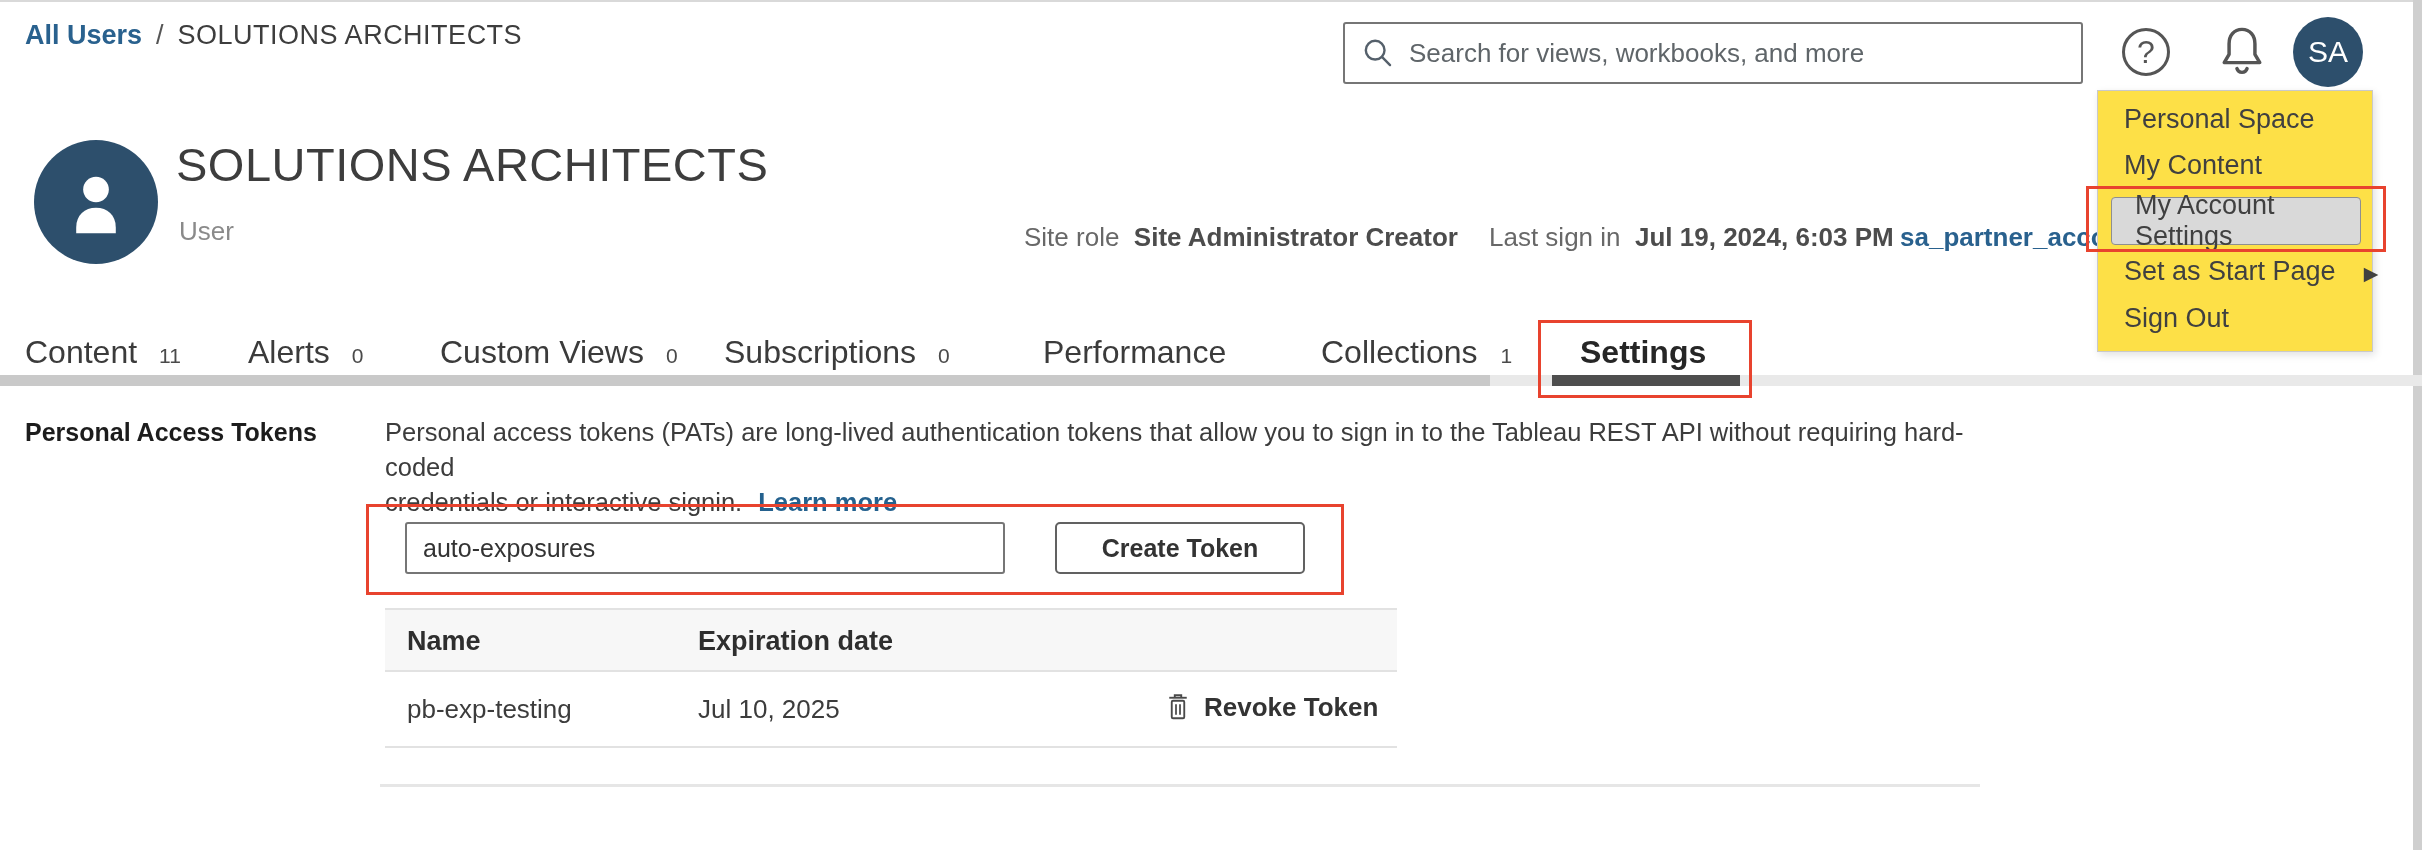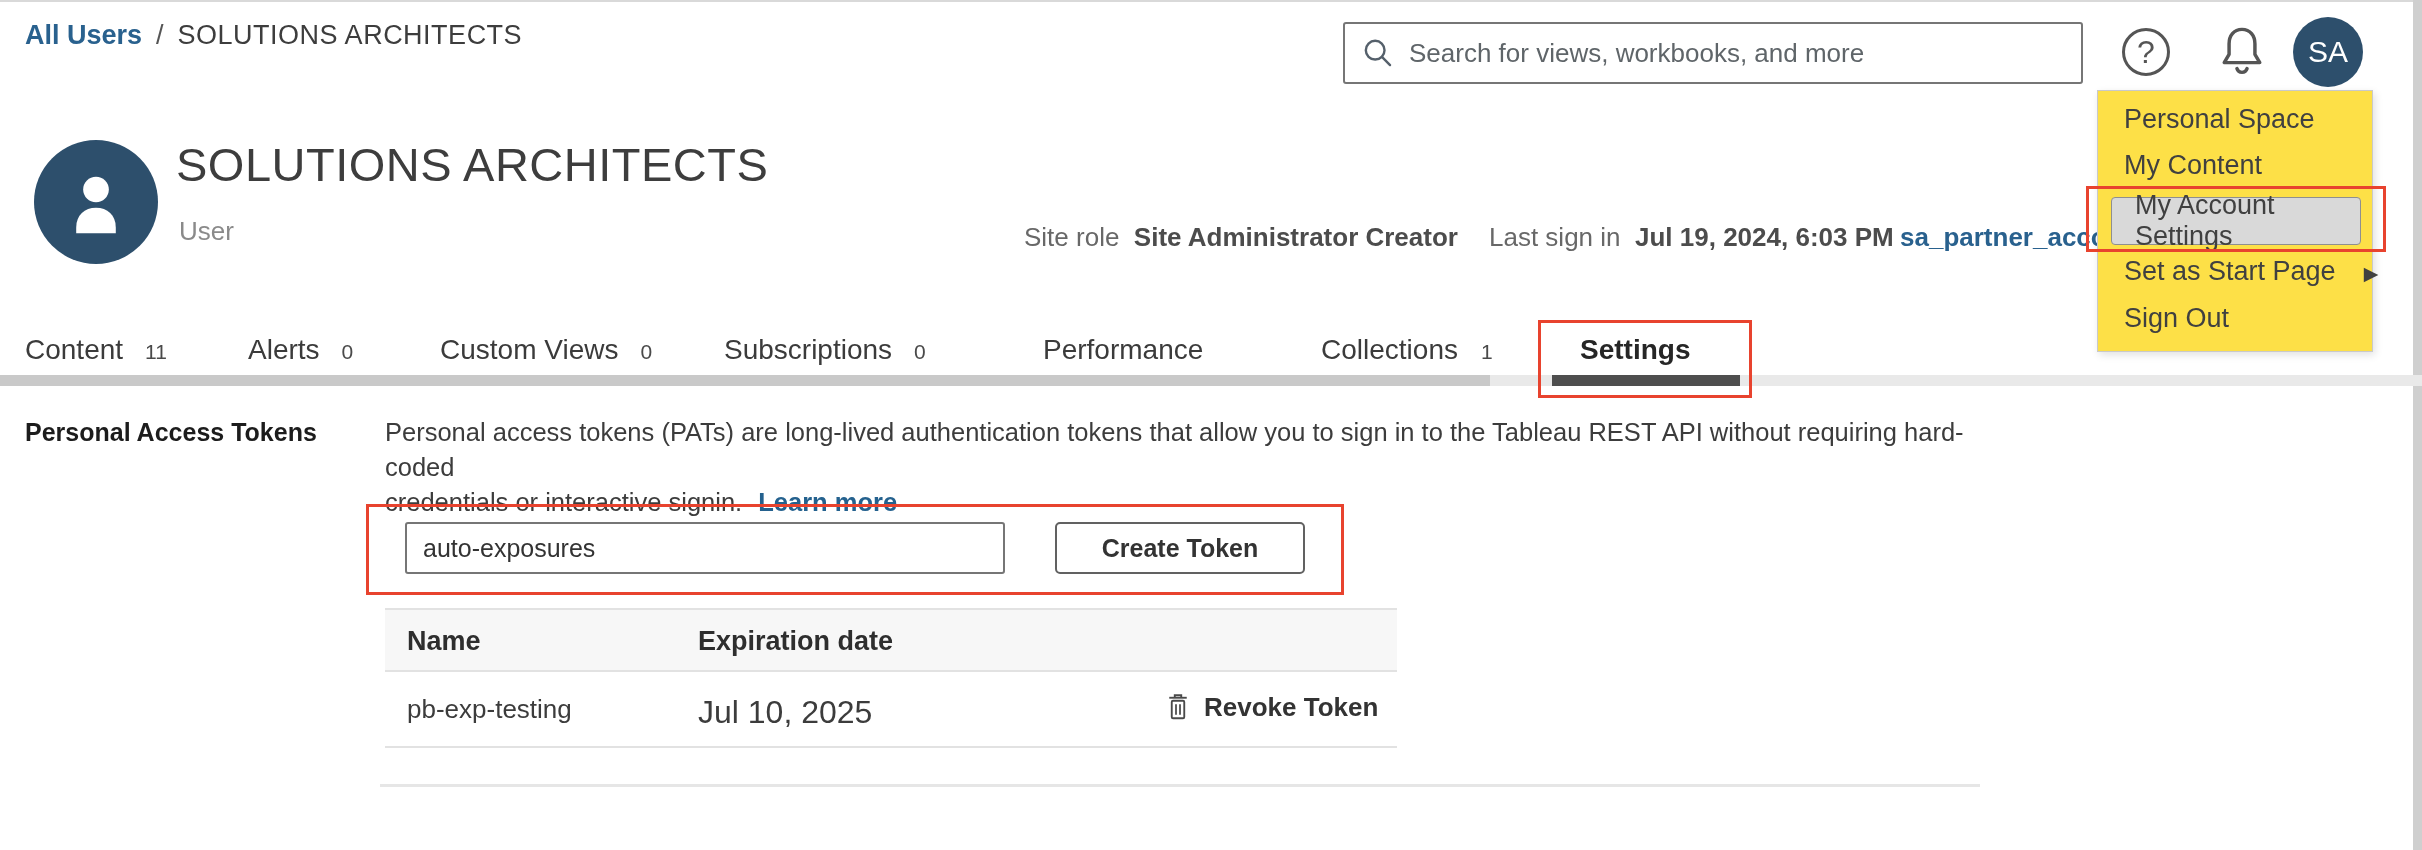--- a/index.html
+++ b/index.html
@@ -32,21 +32,21 @@
   .avatar-lg { left:34px; top:140px; width:124px; height:124px; border-radius:50%; background:#2d4f6c; display:flex; align-items:center; justify-content:center; }
   .page-title { left:176px; top:137px; font-size:47px; font-weight:400; color:#3d3d3d; letter-spacing:0.5px; white-space:nowrap; }
   .page-sub { left:179px; top:216px; font-size:26px; color:#8a8a8a; }
   .meta { top:222px; font-size:26px; white-space:nowrap; }
   .meta-label { color:#686868;margin-left:29px; }
   .meta-value { color:#4c4c4c; font-weight:700; }
   .meta-link { color:#29618e; font-weight:700; cursor:pointer; }
 
   
   .tab { top:334px; display:flex; align-items:baseline; gap:22px; cursor:pointer; white-space:nowrap; }
-  .tab-label { font-size:28px; color:#3b3b3b; }
+  .tab-label { font-size:32px; color:#3b3b3b; }
   .tab-count { font-size:21px; color:#4a4a4a; }
   .tab-active .tab-label { font-weight:700; color:#262626; }
   .tabbar-left  { left:0; top:375px; width:1490px; height:11px; background:#c9c9c9; }
   .tabbar-right { left:1490px; top:375px; width:932px; height:11px; background:#e9e9e9; }
   .tabbar-active { left:1552px; top:375px; width:188px; height:11px; background:#4e4e4e; z-index:2; }
 
   
   .redbox { border:3px solid #e8432e; background:transparent; z-index:40; pointer-events:none; }
 
   
@@ -55,21 +55,21 @@
   .learn-more { color:#24618e; font-weight:700; margin-left:16px; cursor:pointer; }
 
   .token-input { left:405px; top:522px; width:600px; height:52px; border:2px solid #767676; border-radius:3px; font-family:"Liberation Sans",sans-serif; font-size:25px; color:#333; padding:0 16px; outline:none; }
   .create-btn { left:1055px; top:522px; width:250px; height:52px; background:#fff; border:2px solid #616161; border-radius:5px; font-family:"Liberation Sans",sans-serif; font-size:25px; font-weight:700; color:#333; cursor:pointer; }
 
   .tbl-header { left:385px; top:608px; width:1012px; height:64px; background:#f7f7f7; border-top:2px solid #e2e2e2; border-bottom:2px solid #e2e2e2; }
   .tbl-h-name { position:absolute; left:22px; top:16px; font-size:27px; font-weight:700; color:#2e2e2e; }
   .tbl-h-exp  { position:absolute; left:313px; top:16px; font-size:27px; font-weight:700; color:#2e2e2e; }
   .tbl-row { left:385px; top:672px; width:1012px; height:76px; border-bottom:2px solid #e2e2e2; background:#fff; }
   .tbl-c-name { position:absolute; left:22px; top:22px; font-size:26px; color:#3c3c3c; }
-  .tbl-c-exp  { position:absolute; left:313px; top:22px; font-size:32px; color:#3c3c3c; }
+  .tbl-c-exp  { position:absolute; left:313px; top:22px; font-size:26px; color:#3c3c3c; }
   .tbl-action { position:absolute; left:778px; top:18px; display:flex; align-items:center; gap:11px; cursor:pointer; }
   .tbl-action span { font-size:26px; font-weight:700; color:#333; white-space:nowrap; }
 
   .divider { left:380px; top:784px; width:1600px; height:3px; background:#e6e6e6; }
 
   .top-hairline { left:0; top:0; width:2413px; height:2px; background:#d9d9d9; }
   .scrollbar { left:2413px; top:0; width:9px; height:850px; background:#cfcfcf; }
 </style>
 </head>
 <body>

